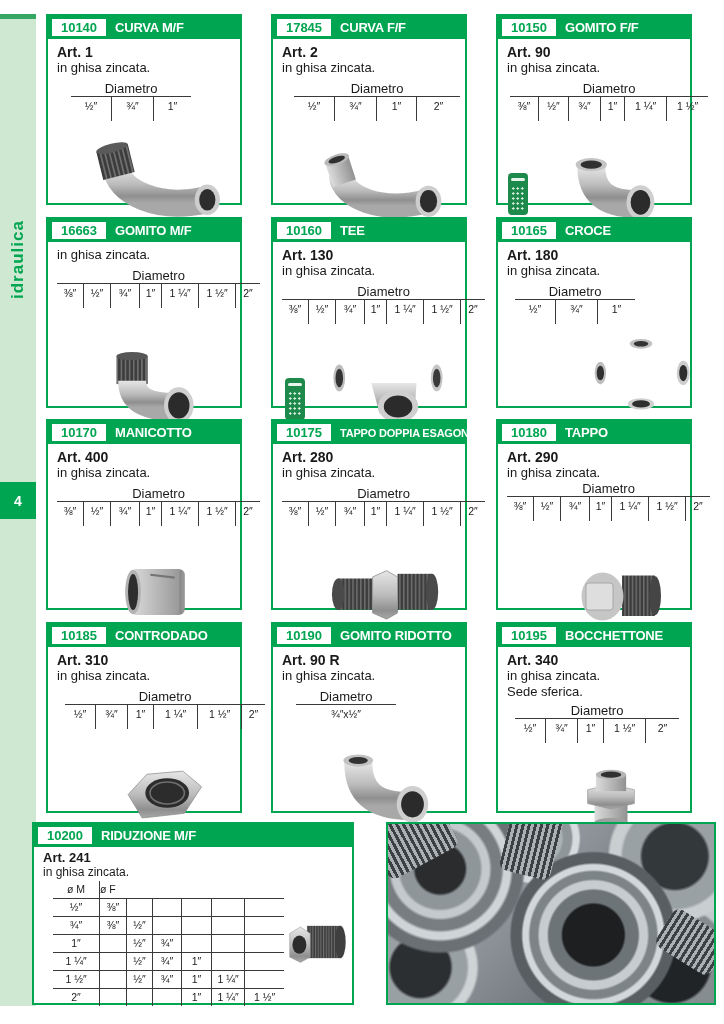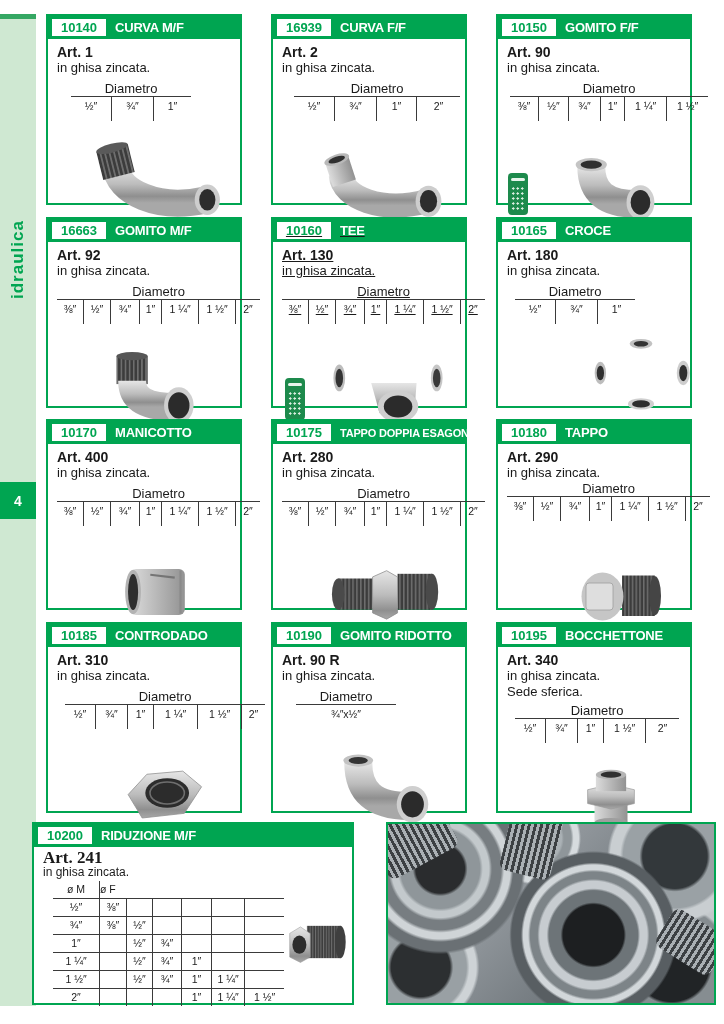--- a/index.html
+++ b/index.html
@@ -123,21 +123,21 @@
             </g>
           <ellipse cx="132" cy="72" rx="14" ry="17" fill="#cdcdcd"></ellipse>
             <ellipse cx="132" cy="72" rx="9" ry="12" fill="#2d2d2d"></ellipse>
         </svg>
       </div>
     </div>
   </div>
 
   <div class="card" style="left:271px;top:14px;">
     <div class="card-header">
-      <span class="code-box">16939</span>
+      <span class="code-box">17845</span>
       <span class="card-title">CURVA F/F</span>
     </div>
     <div class="card-body">
       <div class="art">Art. 2</div>
       <div class="desc">in ghisa zincata.</div>
       <div class="diam" style="width:166px;margin-left:12px;">
         <div class="diam-label">Diametro</div>
         <div class="diam-row">
           <span class="diam-cell" style="width:40px">½″</span>
           <span class="diam-cell" style="width:42px">¾″</span>
@@ -191,21 +191,20 @@
       </div>
     </div>
   </div>
 
   <div class="card" style="left:46px;top:217px;">
     <div class="card-header">
       <span class="code-box">16663</span>
       <span class="card-title">GOMITO M/F</span>
     </div>
     <div class="card-body">
-      <div class="art">Art. 92</div>
       <div class="desc">in ghisa zincata.</div>
       <div class="diam" style="width:203px;margin-left:0;">
         <div class="diam-label">Diametro</div>
         <div class="diam-row">
           <span class="diam-cell" style="width:26px">⅜″</span>
           <span class="diam-cell" style="width:27px">½″</span>
           <span class="diam-cell" style="width:29px">¾″</span>
           <span class="diam-cell" style="width:22px">1″</span>
           <span class="diam-cell" style="width:37px">1 ¼″</span>
           <span class="diam-cell" style="width:37px">1 ½″</span>
@@ -217,21 +216,21 @@
           <rect x="30" y="10" width="38" height="34" fill="url(#thd)"></rect>
             <ellipse cx="49" cy="10" rx="19" ry="5" fill="#565656"></ellipse>
           <path d="M49,40 C49,62 66,72 102,72" fill="none" stroke="url(#gm)" stroke-width="34"></path>
           <ellipse cx="106" cy="70" rx="18" ry="22" fill="#cfcfcf"></ellipse>
             <ellipse cx="106" cy="70" rx="13" ry="16" fill="#2b2b2b"></ellipse>
         </svg>
       </div>
     </div>
   </div>
 
-  <div class="card" style="left:271px;top:217px;text-decoration:underline;">
+  <div class="card" style="left:271px;top:217px;">
     <div class="card-header">
       <span class="code-box">10160</span>
       <span class="card-title">TEE</span>
     </div>
     <div class="card-body">
       <div class="art">Art. 130</div>
       <div class="desc">in ghisa zincata.</div>
       <div class="diam" style="width:203px;margin-left:0;">
         <div class="diam-label">Diametro</div>
         <div class="diam-row">
@@ -474,21 +473,21 @@
       </div>
     </div>
   </div>
 
   <div class="card card-wide" style="left:32px;top:822px;">
     <div class="card-header">
       <span class="code-box">10200</span>
       <span class="card-title">RIDUZIONE M/F</span>
     </div>
     <div class="card-body" style="padding-top:3px;">
-      <div class="art" style="font-size:17px;line-height:15px;font-family:Liberation Serif, serif;">Art. 241</div>
+      <div class="art" style="font-size:13px;line-height:15px;">Art. 241</div>
       <div class="desc" style="font-size:12px;line-height:14px;">in ghisa zincata.</div>
       <div class="rtable">
         <div class="rrow">
           <span class="rc rc-m">ø M</span>
           <span class="rc rh-f">ø F</span>
         </div>
         <div class="rrow">
           <span class="rc rc-m">½″</span>
           <span class="rc rc-f1">⅜″</span>
           <span class="rc rc-f2"></span>

